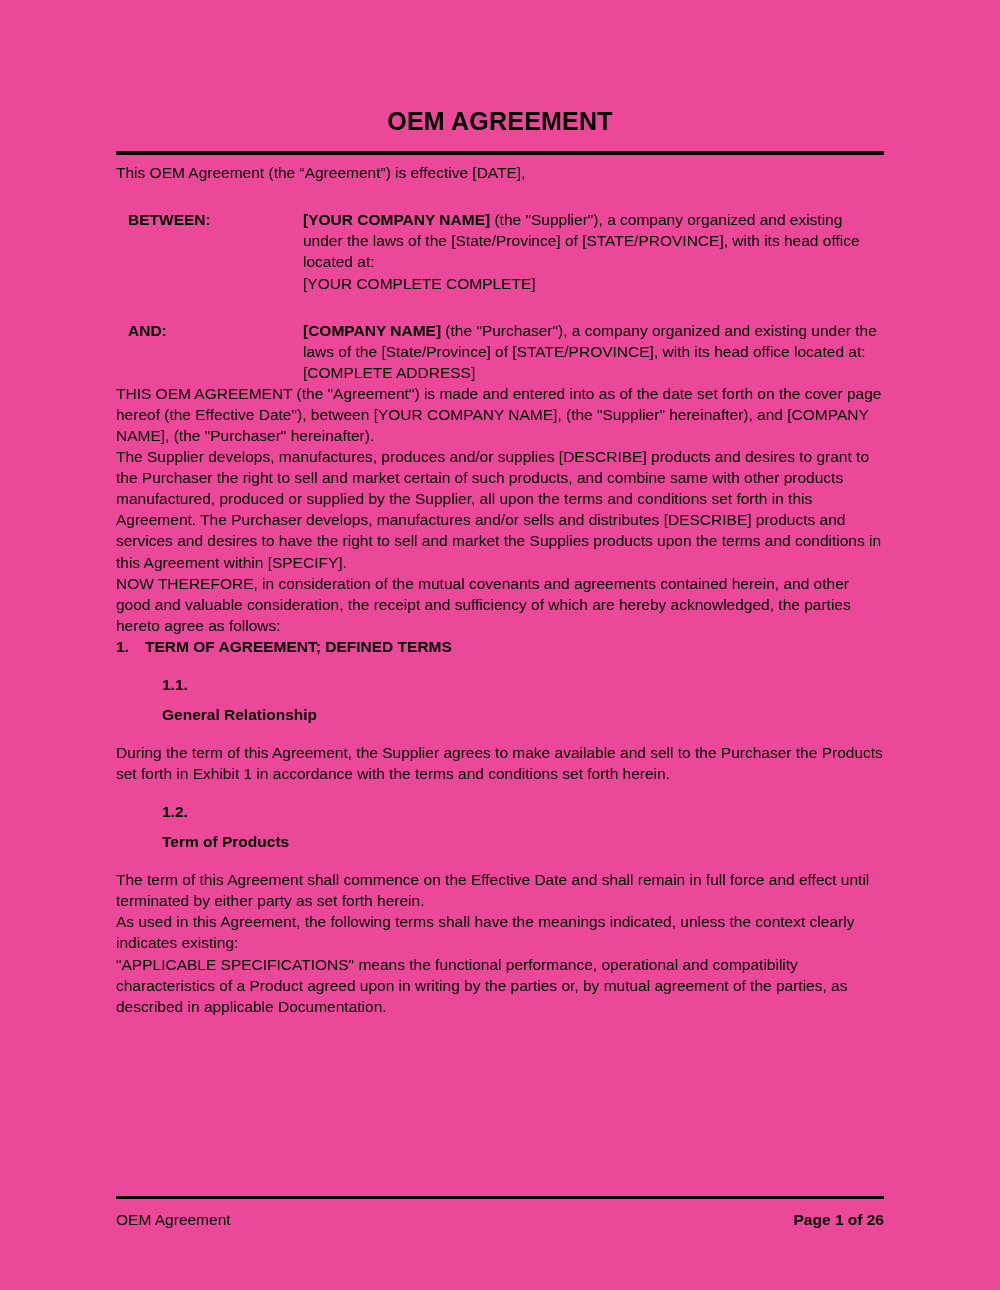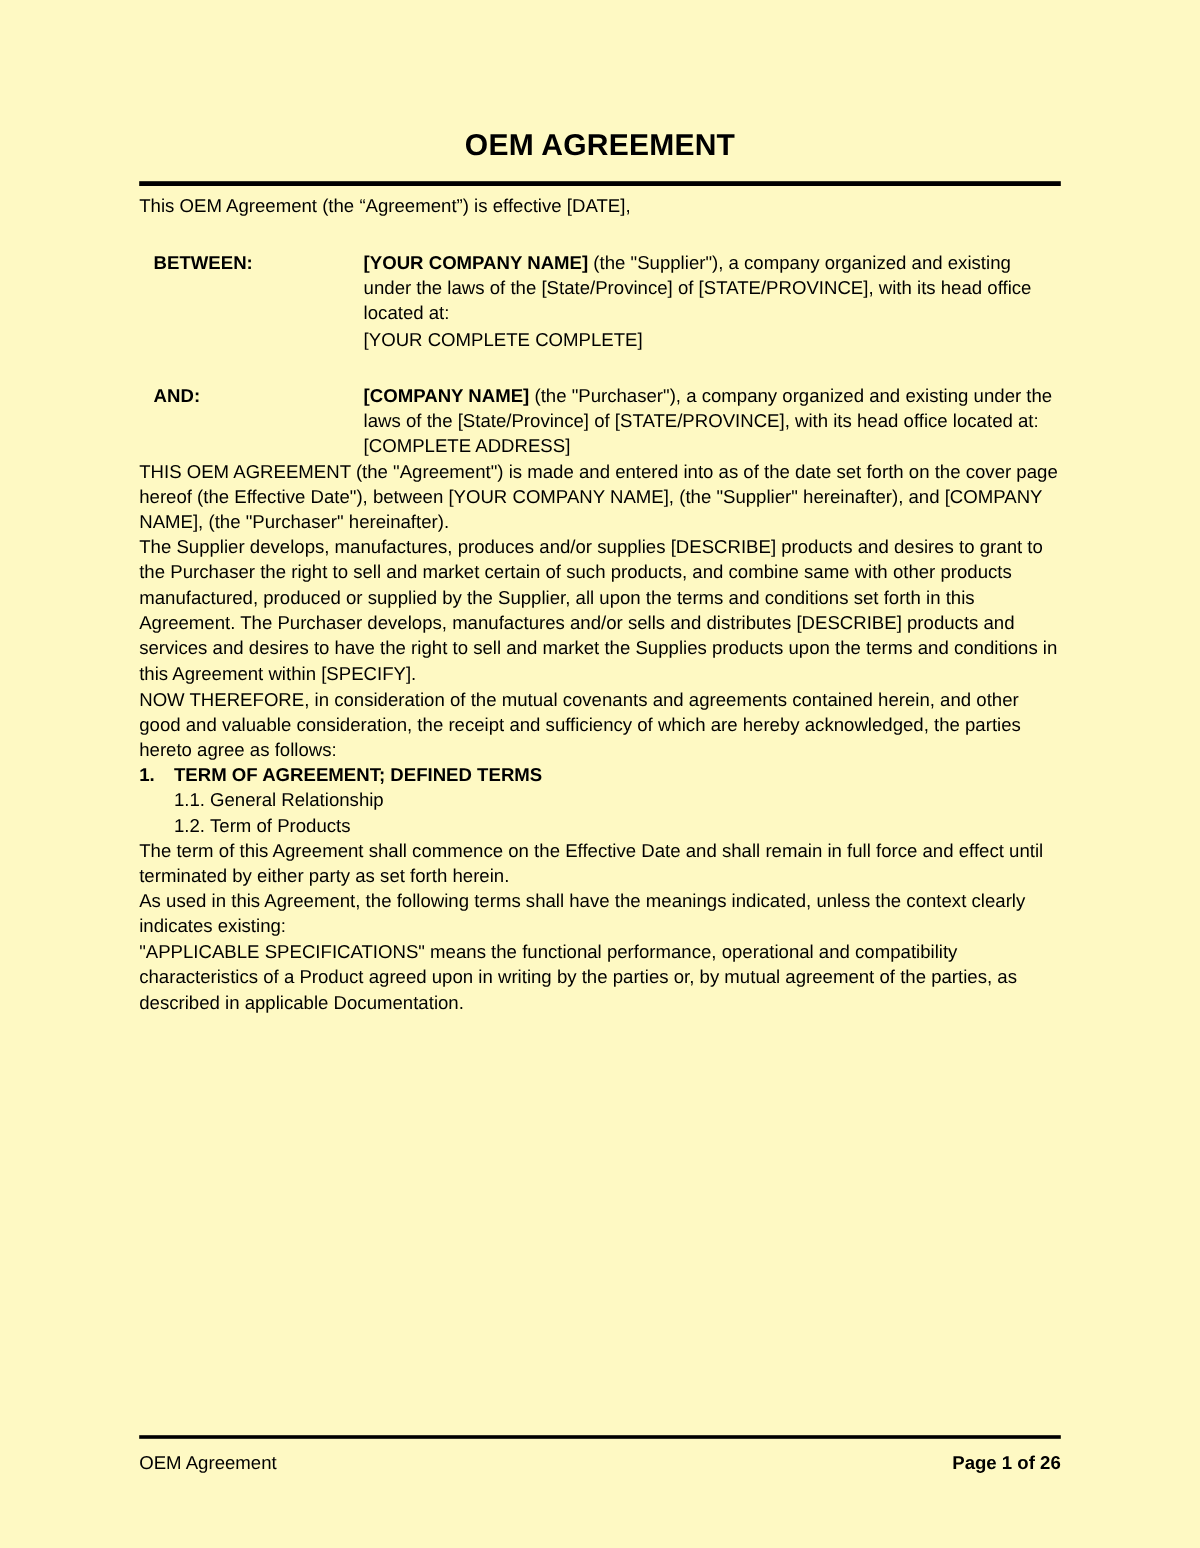--- a/index.html
+++ b/index.html
@@ -6,21 +6,21 @@
     margin: 0;
     padding: 0;
     background: #ffffff;
   }
 
   .page {
     position: relative;
     width: 1000px;
     height: 1290px;
     margin: 0 auto;
-    background: #fef9c3;
+    background: #ec4899;
     color: #000000;
     font-family: "Liberation Sans", sans-serif;
     font-size: 15.5px;
     line-height: 1.36;
     box-sizing: border-box;
     overflow: hidden;
   }
 
   
   .content {
@@ -93,23 +93,24 @@
   }
 
   .section-num {
     width: 29px;
     flex: 0 0 29px;
   }
 
   .subsection-heading {
     display: flex;
     align-items: flex-start;
-    font-weight: normal;
-    margin: 0;
+    font-weight: bold;
+    margin: 17px;
     padding-left: 29px;
+    flex-direction: column;
   }
 
   .subsection-num {
     width: 30px;
     flex: 0 0 30px;
   }
 
   .indented-para {
     padding-left: 29px;
     margin: 0;
@@ -178,20 +179,21 @@
 
     <div class="section-heading gap-md">
       <span class="section-num">1.</span>
       <span>TERM OF AGREEMENT; DEFINED TERMS</span>
     </div>
 
     <div class="subsection-heading gap-sm">
       <span class="subsection-num">1.1.</span>
       <span>General Relationship</span>
     </div>
+    <p class="para indented-para gap-md">During the term of this Agreement, the Supplier agrees to make available and sell to the Purchaser the Products set forth in Exhibit 1 in accordance with the terms and conditions set forth herein.</p>
 
     <div class="subsection-heading gap-md">
       <span class="subsection-num">1.2.</span>
       <span>Term of Products</span>
     </div>
     <p class="para indented-para gap-md">The term of this Agreement shall commence on the Effective Date and shall remain in full force and effect until terminated by either party as set forth herein.</p>
 
     <p class="para indented-para gap-md">As used in this Agreement, the following terms shall have the meanings indicated, unless the context clearly indicates existing:</p>
 
     <p class="para gap-md">"APPLICABLE SPECIFICATIONS" means the functional performance, operational and compatibility characteristics of a Product agreed upon in writing by the parties or, by mutual agreement of the parties, as described in applicable Documentation.</p>

